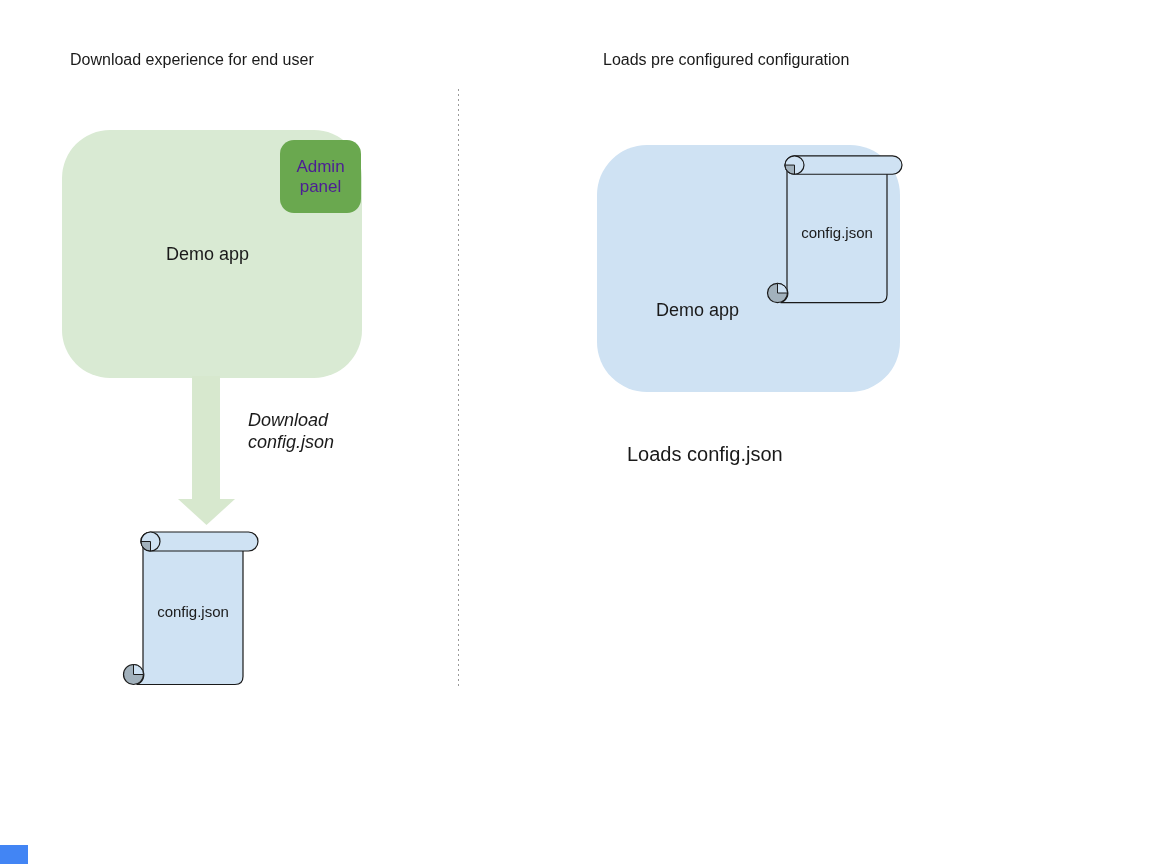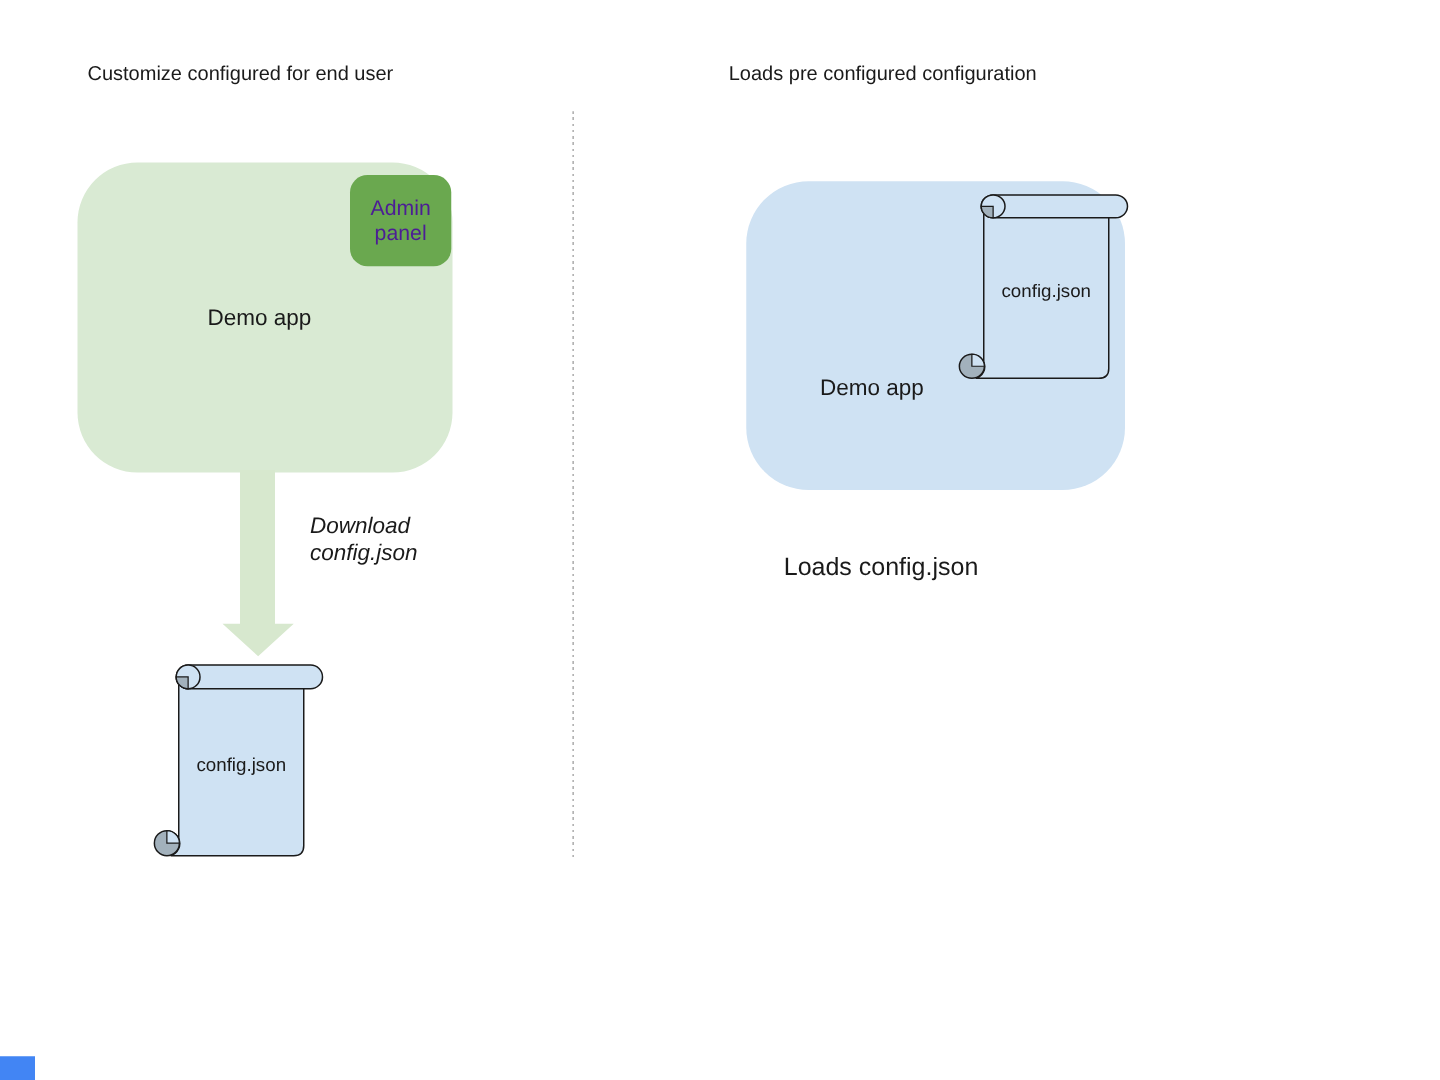--- a/index.html
+++ b/index.html
@@ -2,21 +2,21 @@
 <html><head>
 <meta charset="utf-8">
 <style>
   html,body{margin:0;padding:0;background:#fff;}
   .canvas{
     position:relative;width:1152px;height:864px;background:#ffffff;overflow:hidden;
     font-family:"Liberation Sans", sans-serif;color:#1a1a1a;
   }
   .section-title{position:absolute;font-size:16px;line-height:19px;color:#1a1a1a;white-space:nowrap;}
   .title-left{left:70px;top:50px;}
-  .title-right{left:583px;top:50px;}
+  .title-right{left:603px;top:50px;}
 
   .divider{
     position:absolute;left:458px;top:89px;width:1px;height:598px;
     background-image:repeating-linear-gradient(to bottom,#9a9a9a 0 2px,transparent 2px 5px);
   }
 
   .admin-app{
     position:absolute;left:62px;top:130px;width:300px;height:248px;
     background:#d9ead3;border-radius:48px;
   }
@@ -59,21 +59,21 @@
 
   .corner-square{
     position:absolute;left:0;top:845px;width:28px;height:19px;background:#4285f4;
   }
 </style>
 </head>
 <body>
 
 <div class="canvas">
 
-  <div class="section-title title-left">Customize configured for end user</div>
+  <div class="section-title title-left">Download experience for end user</div>
   <div class="section-title title-right">Loads pre configured configuration</div>
 
   <div class="divider"></div>
 
   <div class="admin-app"></div>
   <div class="admin-app-label">Demo app</div>
   <div class="admin-panel">
     <div class="admin-panel-label">Admin panel</div>
   </div>
 

